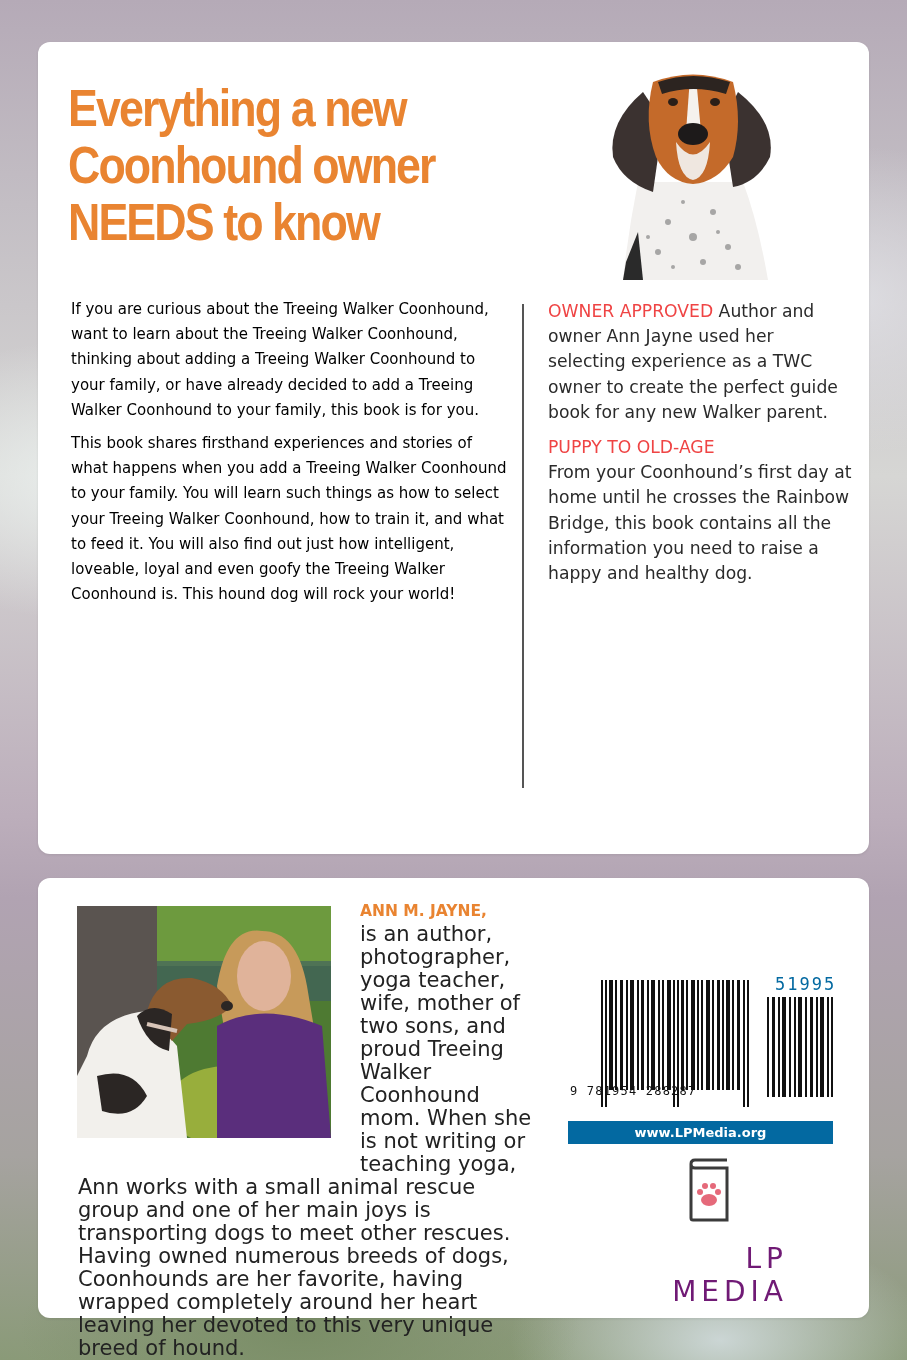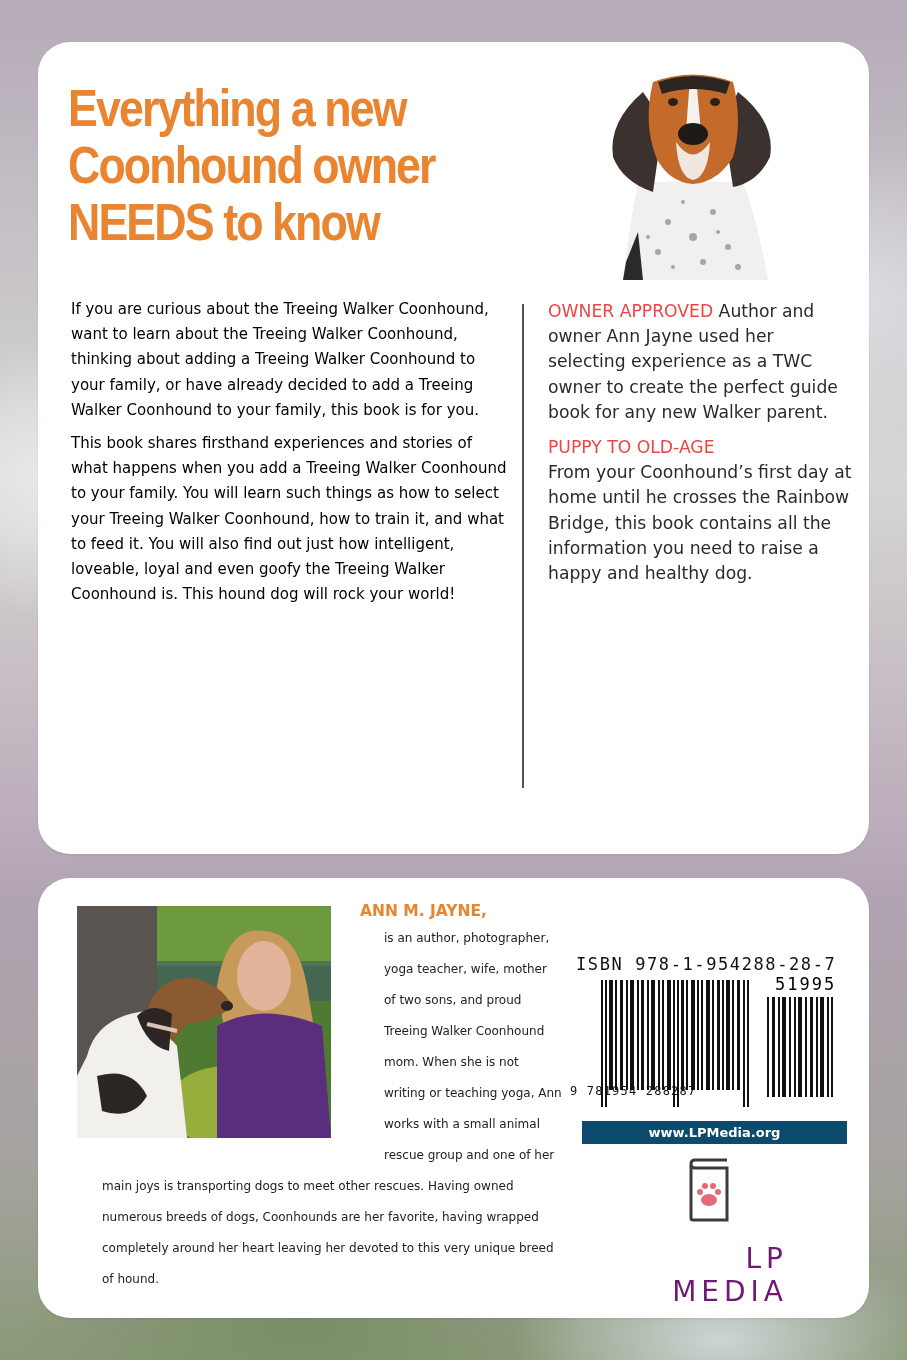--- a/index.html
+++ b/index.html
@@ -7,21 +7,21 @@
       width: 907px; height: 1360px; position: relative; overflow: hidden;
       font-family: "DejaVu Sans", sans-serif;
       background:
         radial-gradient(ellipse 300px 200px at 80px 480px, rgba(235,240,238,0.9), transparent 70%),
         radial-gradient(ellipse 260px 220px at 860px 300px, rgba(225,225,230,0.8), transparent 70%),
         radial-gradient(ellipse 400px 160px at 300px 1330px, rgba(120,140,100,0.9), transparent 70%),
         radial-gradient(ellipse 300px 160px at 720px 1340px, rgba(210,220,222,0.9), transparent 70%),
         linear-gradient(180deg, #b5aab7 0%, #c3bec4 15%, #d6d6d4 35%, #bcaebb 60%, #b1a3b2 66%, #a6a3a0 85%, #8a9a78 100%);
     }
     .card {
-      position: absolute; background: #ffffff; border-radius: 32px;
+      position: absolute; background: #ffffff; border-radius: 12px;
       box-shadow: 0 1px 3px rgba(0,0,0,0.08);
     }
     .card-top { left: 38px; top: 42px; width: 831px; height: 812px; }
     .card-bottom { left: 38px; top: 878px; width: 831px; height: 440px; }
 
     .headline {
       position: absolute; left: 30px; top: 38px; width: 470px; margin: 0;
       font-family: "Liberation Sans", sans-serif; font-weight: bold;
       font-size: 52px; line-height: 57px; letter-spacing: -2.2px;
       color: #e98431; transform: scaleX(0.86); transform-origin: left top;
@@ -47,43 +47,43 @@
 
     .author-photo {
       position: absolute; left: 39px; top: 28px; width: 254px; height: 232px; overflow: hidden;
     }
     .author-name {
       position: absolute; left: 322px; top: 22px; color: #e98431; font-weight: bold;
       font-size: 15.5px; line-height: 23px;
     }
     .author-bio {
       position: absolute; left: 40px; top: 45px; width: 460px;
-      font-size: 12px; line-height: 31px; color: #222; margin-left: 24px;
+      font-size: 21px; line-height: 23px; color: #222;
     }
     .author-bio .float-spacer { float: left; width: 282px; height: 242px; }
 
     .isbn-block { position: absolute; left: 530px; top: 72px; width: 265px; height: 160px; }
     .isbn-label {
       font-family: "DejaVu Sans Mono", monospace; font-size: 17px; letter-spacing: 1.6px;
       color: #111; position: absolute; left: 8px; top: 4px; white-space: nowrap;
     }
     .price-label {
       font-family: "DejaVu Sans Mono", monospace; font-size: 17px; letter-spacing: 2px;
-      position: absolute; left: 207px; top: 24px; color:#000000;
+      position: absolute; left: 207px; top: 24px; color:#0369a1;
     }
     .isbn-digits {
       position: absolute; left: 2px; top: 134px; font-family: "DejaVu Sans Mono", monospace;
       font-size: 12px; letter-spacing: 1.2px; color:#111; white-space: nowrap;
     }
     .barcode-main { position: absolute; left: 33px; top: 30px; width: 150px; height: 127px; }
     .barcode-addon { position: absolute; left: 199px; top: 47px; width: 66px; height: 100px; }
 
     .url-bar {
-      position: absolute; left: 544px; top: 243px; width: 265px; height: 23px;
-      background: #0c4a6e; color: #fff; text-align: center;
+      position: absolute; left: 530px; top: 243px; width: 265px; height: 23px;
+      background: #0369a1; color: #fff; text-align: center;
       font-size: 13px; line-height: 23px; font-weight: bold;
     }
     .logo { position: absolute; left: 590px; top: 280px; width: 150px; height: 115px; text-align: center; }
     .logo-text {
       position: absolute; left: 0; top: 84px; width: 160px; text-align: right;
       font-size: 28px; letter-spacing: 5px; color: #701a75; font-weight: normal;
     }
   </style>
 </head>
 <body>
@@ -159,21 +159,20 @@
     <ellipse cx="150" cy="100" rx="6" ry="5" fill="#2b2624"></ellipse>
   </svg>
 
   <div class="author-name">ANN M. JAYNE,</div>
   <div class="author-bio">
     <div class="float-spacer"></div>
     <span>is an author, photographer, yoga teacher, wife, mother of two sons, and proud Treeing Walker Coonhound mom.  When she is not writing or teaching yoga, Ann works with a small animal rescue group and one of her main joys is transporting dogs to meet other rescues.  Having owned numerous breeds of dogs, Coonhounds are her favorite, having wrapped completely around her heart leaving her devoted to this very unique breed of hound.</span>
   </div>
 
   <div class="isbn-block">
-    <div class="isbn-label">ISBN 978-1-954288-28-7</div>
     <div class="price-label">51995</div>
     <svg class="barcode-main" viewBox="0 0 150 127" preserveAspectRatio="none">
       <g fill="#111">
         <rect x="0" y="0" width="2" height="127"></rect>
           <rect x="4" y="0" width="2" height="127"></rect>
         <rect x="8" y="0" width="4" height="110"></rect>
           <rect x="14" y="0" width="2" height="110"></rect>
         <rect x="19" y="0" width="3" height="110"></rect>
           <rect x="25" y="0" width="2" height="110"></rect>
         <rect x="29" y="0" width="4" height="110"></rect>

